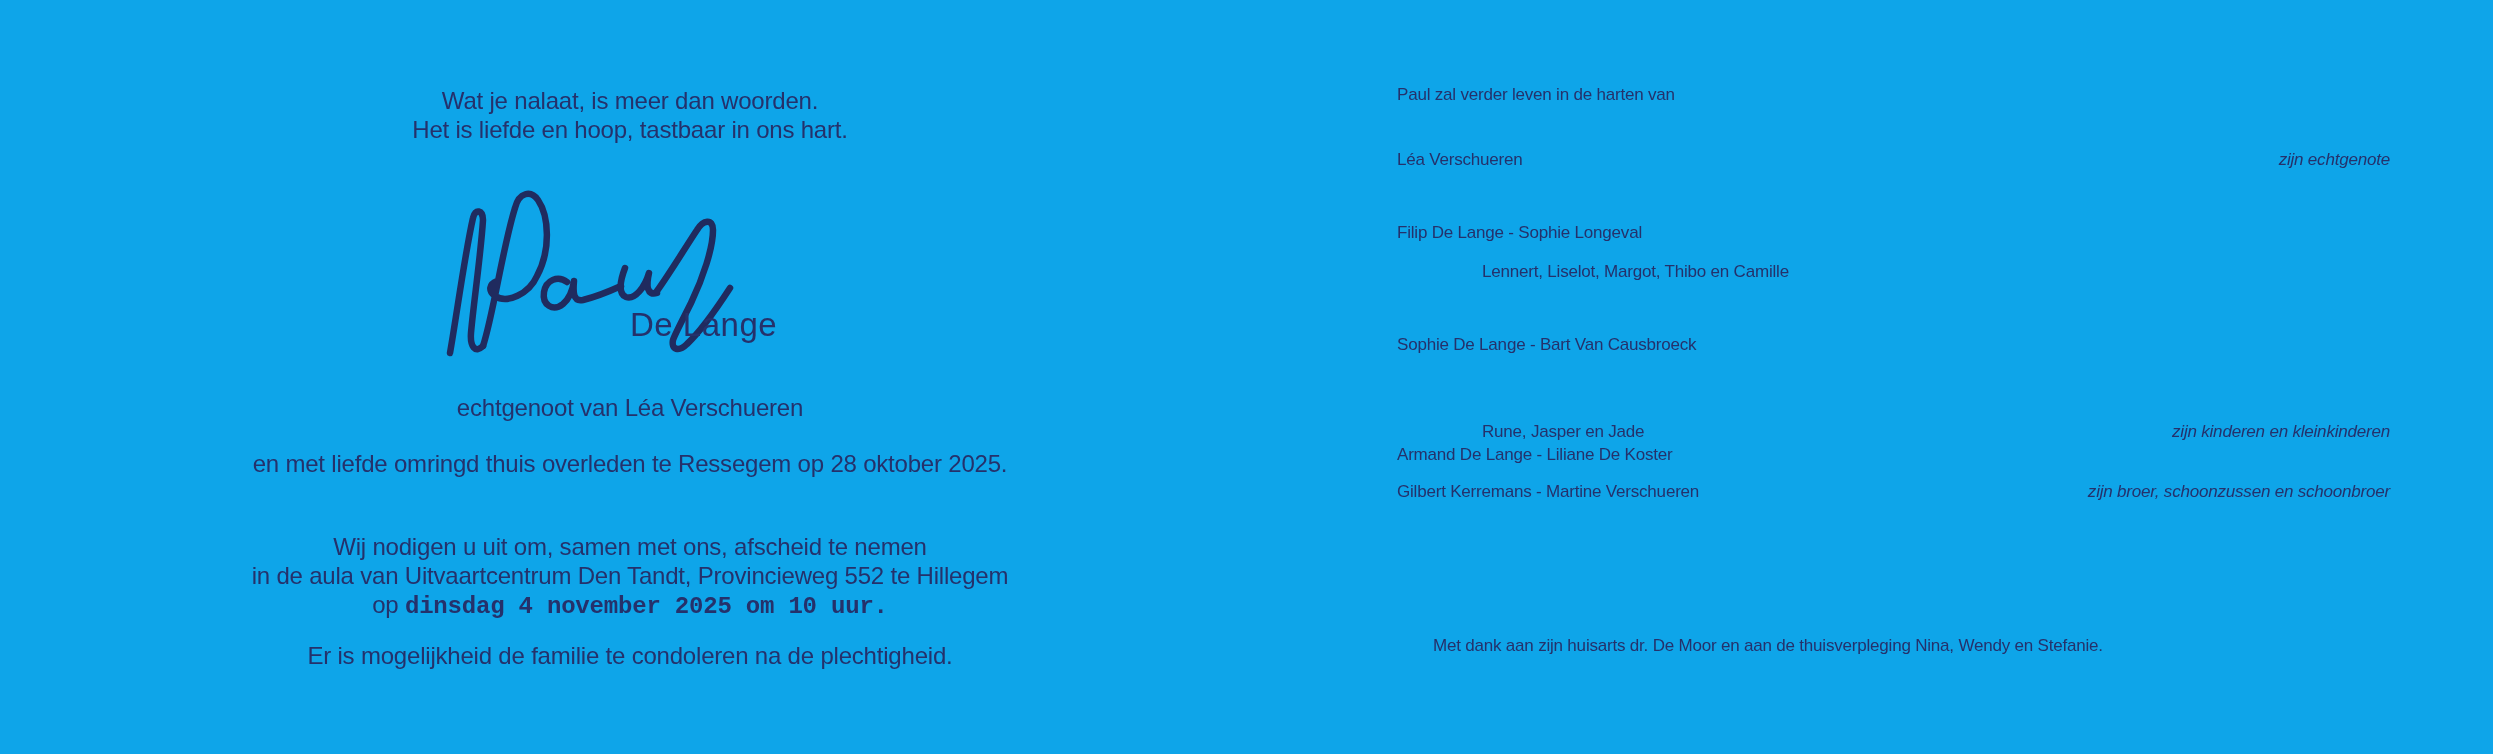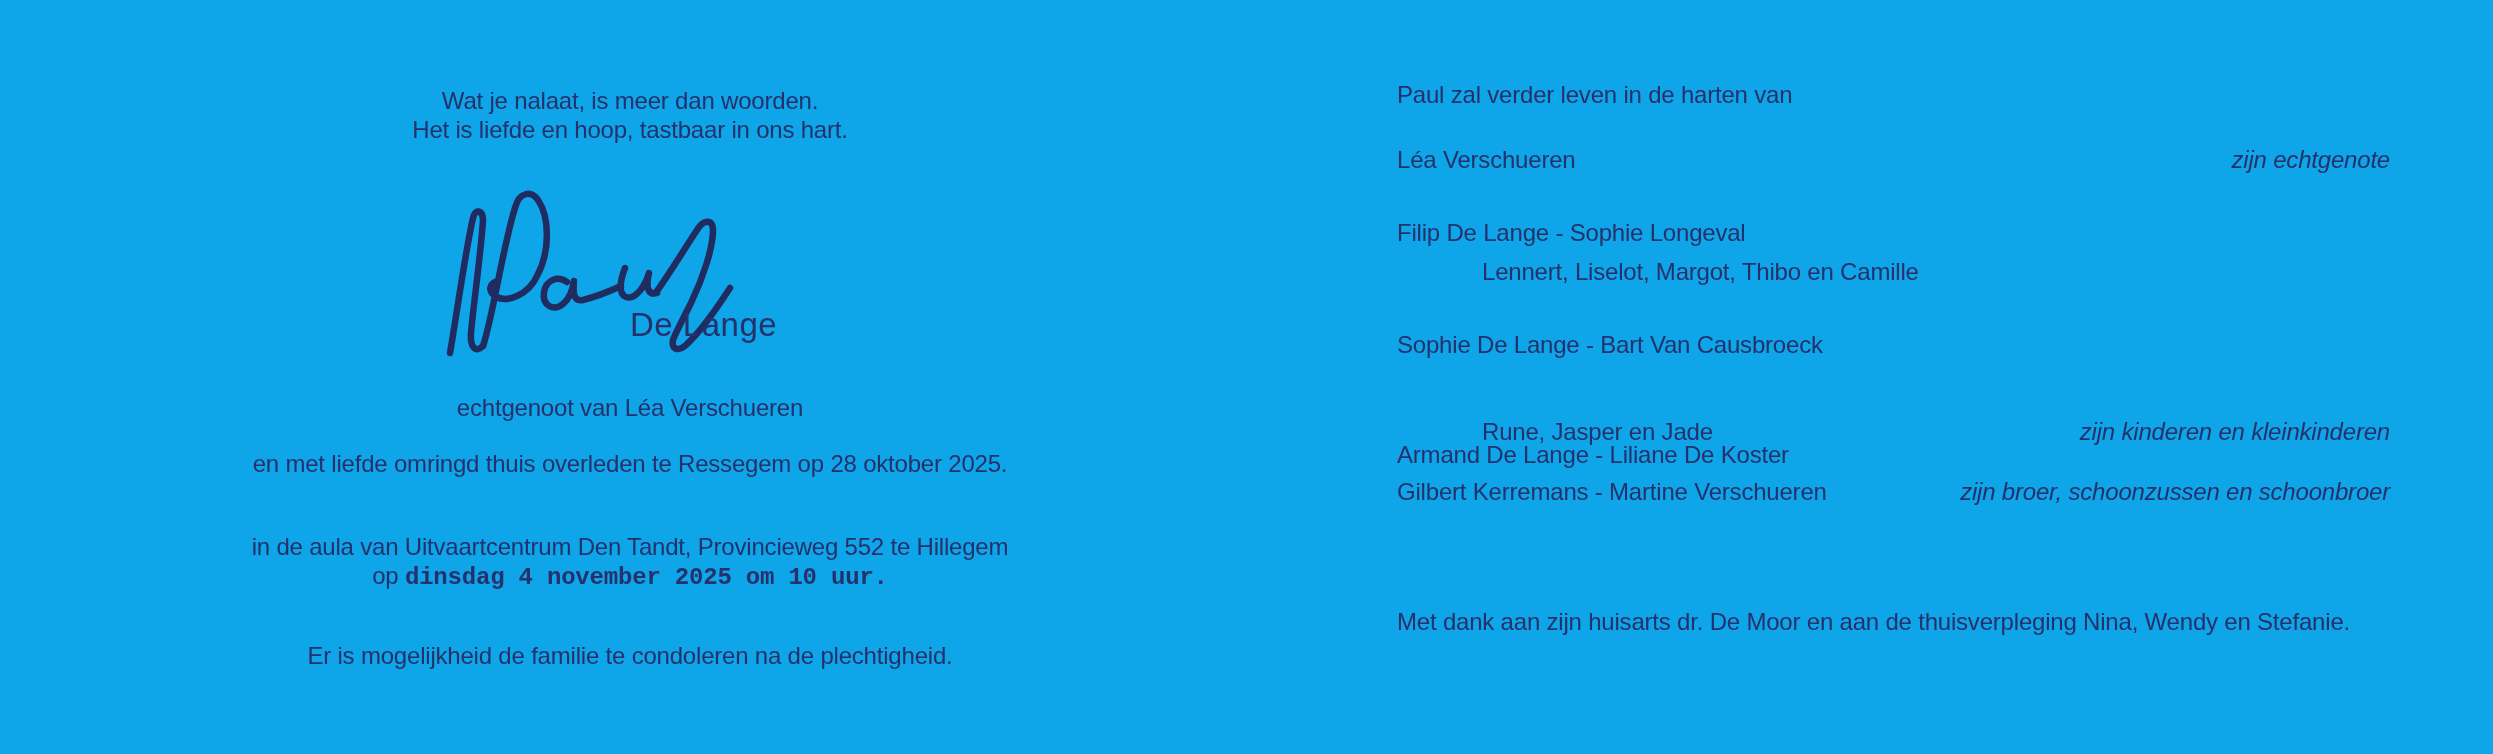--- a/index.html
+++ b/index.html
@@ -36,34 +36,34 @@
   .lastname{
     position:absolute;left:450px;top:308px;
     font-size:33px;line-height:34px;letter-spacing:0.5px;
     white-space:nowrap;
   }
   
   .right-page{position:absolute;left:1397px;top:0;width:993px;height:754px;}
   .row{
     position:absolute;left:0;width:993px;
     display:flex;justify-content:space-between;align-items:baseline;
-    font-size:24px;line-height:29px;letter-spacing:-0.2px;
+    font-size:17px;line-height:29px;letter-spacing:-0.2px;
     white-space:nowrap;
   }
   .row .indent{padding-left:85px;}
   .row .side-label{font-style:italic;}
   .r0{top:80px;}
   .r1{top:145px;}
   .r2{top:218px;}
   .r3{top:257px;}
   .r4{top:330px;}
   .r5{top:376px;margin-top:41px;}
   .r6{top:440px;}
   .r7{top:477px;}
-  .r8{top:607px;}
+  .r8{top:631px;margin-left:36px;}
 </style>
 </head>
 <body>
 
 <div class="card">
 
   <section class="left-page">
 
     <div class="left-block quote">
       <div>Wat je nalaat, is meer dan woorden.</div>
@@ -85,20 +85,21 @@
 
     <div class="lastname">De Lange</div>
 
     <div class="left-block relation">echtgenoot van Léa Verschueren</div>
 
     <div class="left-block dates">
       <div>en met liefde omringd thuis overleden te Ressegem op 28 oktober 2025.</div>
     </div>
 
     <div class="left-block invitation">
+      <div>Wij nodigen u uit om, samen met ons, afscheid te nemen</div>
       <div>in de aula van Uitvaartcentrum Den Tandt, Provincieweg 552 te Hillegem</div>
       <div><span>op </span><span class="bold">dinsdag 4 november 2025 om 10 uur.</span></div>
     </div>
 
     <div class="left-block condolence">Er is mogelijkheid de familie te condoleren na de plechtigheid.</div>
 
   </section>
 
   <section class="right-page">
 

